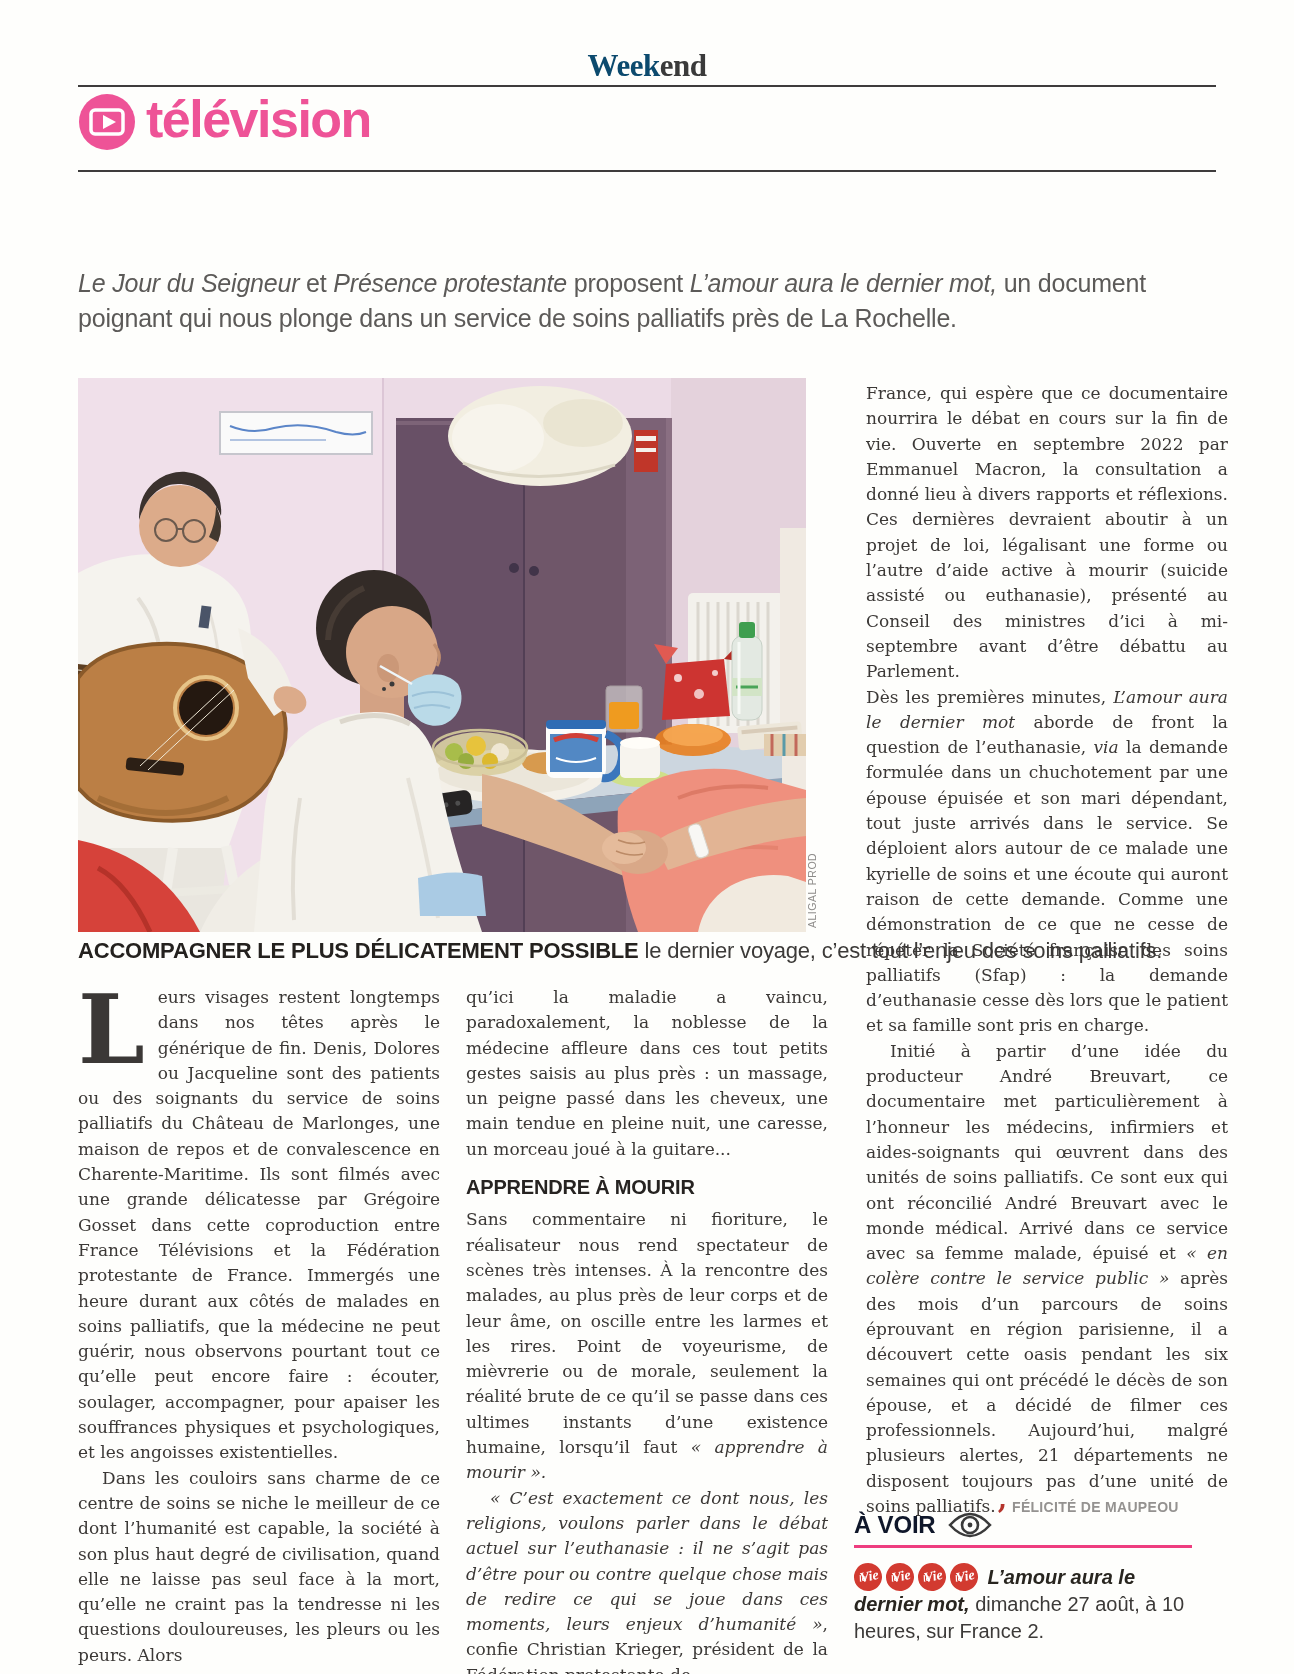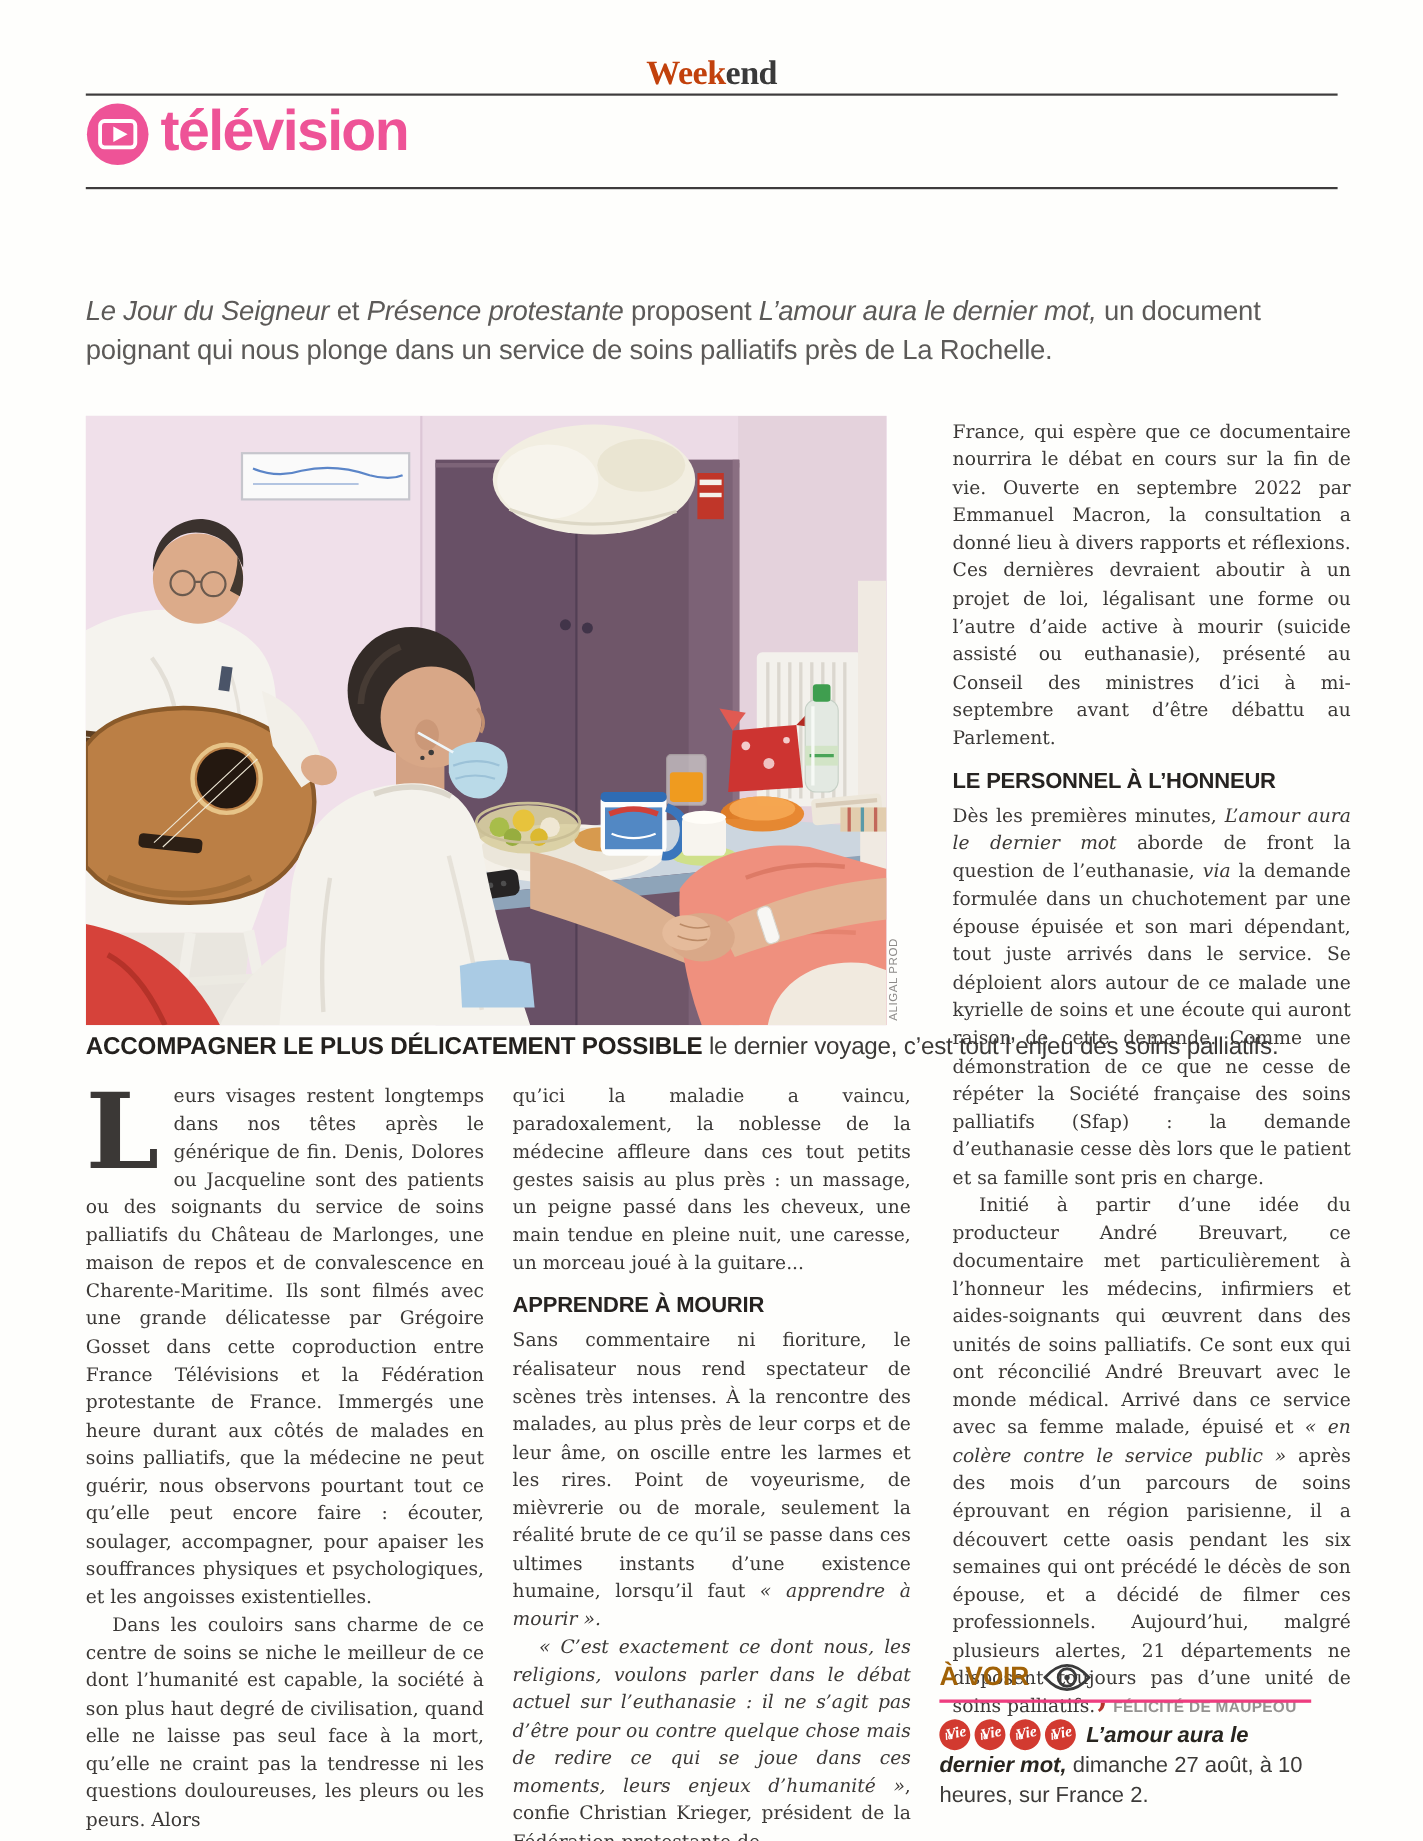--- a/index.html
+++ b/index.html
@@ -2,21 +2,21 @@
 <html lang="fr"><head>
 <meta charset="utf-8">
 <style>
   html,body{margin:0;padding:0;background:#ffffff;}
   #page{position:relative;width:1294px;height:1674px;background:#fefefc;overflow:hidden;
         font-family:"Liberation Sans",sans-serif;}
   .rule{position:absolute;left:78px;width:1138px;height:2px;background:#3e3c3c;}
   
   .masthead{position:absolute;left:0;top:48px;width:100%;text-align:center;
             font-family:"Liberation Serif",serif;font-weight:bold;font-size:31px;letter-spacing:-0.5px;}
-  .masthead .week{color:#c2410c;margin-top:23px;} .masthead .endp{color:#3a3a3a;}
+  .masthead .week{color:#0c4a6e;margin-top:23px;} .masthead .endp{color:#3a3a3a;}
   
   .section-logo{position:absolute;left:78px;top:92px;display:flex;align-items:center;gap:10px;}
   .section-logo .txt{font-family:"Liberation Sans",sans-serif;font-weight:bold;font-size:52px;
             color:#ee5397;letter-spacing:-1.5px;position:relative;top:-3px;}
   
   h1.headline{position:absolute;left:78px;top:183px;margin:0;width:1138px;
       font-family:"Liberation Serif",serif;font-style:italic;font-weight:bold;
       font-size:56px;letter-spacing:-1.5px;color:#3a3634;}
   .standfirst{position:absolute;left:78px;top:266px;width:1100px;margin:0;
       font-size:25px;line-height:35px;color:#5c5a58;letter-spacing:-0.2px;}
@@ -44,21 +44,21 @@
   .it{font-style:italic;}
   .dropcap{float:left;font-family:"DejaVu Serif",serif;font-weight:bold;font-size:95px;
       line-height:78px;color:#3b3836;margin:6px 13px 0 0;}
   .endmark{font-family:"DejaVu Serif",serif;font-weight:bold;color:#b5342c;font-size:27px;
       line-height:0;position:relative;top:-4px;margin:0 5px 0 2px;}
   .byline{font-family:Liberation Sans, sans-serif;font-weight:bold;font-size:14px;
       color:#949290;letter-spacing:0.3px;white-space:nowrap;}
   
   .avoir{position:absolute;left:854px;top:1510px;width:362px;}
   .avoir-head{display:flex;align-items:center;gap:12px;}
-  .avoir-label{font-weight:bold;font-size:24px;color:#a16207;letter-spacing:-0.2px;}
+  .avoir-label{font-weight:bold;font-size:24px;color:#0f172a;letter-spacing:-0.2px;}
   .avoir-rule{margin-top:5px;width:338px;height:3px;background:#ee3d7f;}
   .program{margin-top:15px;font-size:20px;line-height:27px;color:#3c3a38;width:340px;}
   .program .title{font-weight:bold;font-style:italic;color:#28251f;}
   .lavie{display:inline-block;width:28px;height:28px;border-radius:50%;background:#d23a30;
       position:relative;margin-right:4px;vertical-align:-7px;transform:rotate(-12deg);}
   .lavie .la{position:absolute;top:1px;left:5px;font-family:"Liberation Serif",serif;
       font-style:italic;font-weight:bold;font-size:9px;color:#fff;}
   .lavie .vie{position:absolute;bottom:1px;left:6px;font-family:"Liberation Serif",serif;
       font-style:italic;font-weight:bold;font-size:14px;color:#fff;}
 </style>
@@ -278,21 +278,20 @@
 
   <div class="body-col col2">
     <p><span>qu’ici la maladie a vaincu, paradoxalement, la noblesse de la médecine affleure dans ces tout petits gestes saisis au plus près : un massage, un peigne passé dans les cheveux, une main tendue en pleine nuit, une caresse, un morceau joué à la guitare...</span></p>
     <p class="subhead">APPRENDRE À MOURIR</p>
     <p><span>Sans commentaire ni fioriture, le réalisateur nous rend spectateur de scènes très intenses. À la rencontre des malades, au plus près de leur corps et de leur âme, on oscille entre les larmes et les rires. Point de voyeurisme, de mièvrerie ou de morale, seulement la réalité brute de ce qu’il se passe dans ces ultimes instants d’une existence humaine, lorsqu’il faut </span><span class="it">« apprendre à mourir ».</span></p>
     <p class="ind"><span class="it">« C’est exactement ce dont nous, les religions, voulons parler dans le débat actuel sur l’euthanasie : il ne s’agit pas d’être pour ou contre quelque chose mais de redire ce qui se joue dans ces moments, leurs enjeux d’humanité »</span><span>, confie Christian Krieger, président de la Fédération protestante de</span></p>
   </div>
 
   <div class="body-col col3">
     <p><span>France, qui espère que ce documentaire nourrira le débat en cours sur la fin de vie. Ouverte en septembre 2022 par Emmanuel Macron, la consultation a donné lieu à divers rapports et réflexions. Ces dernières devraient aboutir à un projet de loi, légalisant une forme ou l’autre d’aide active à mourir (suicide assisté ou euthanasie), présenté au Conseil des ministres d’ici à mi-septembre avant d’être débattu au Parlement.</span></p>
-    <p class="subhead">LE PERSONNEL À L’HONNEUR</p>
     <p><span>Dès les premières minutes, </span><span class="it">L’amour aura le dernier mot</span><span> aborde de front la question de l’euthanasie, </span><span class="it">via</span><span> la demande formulée dans un chuchotement par une épouse épuisée et son mari dépendant, tout juste arrivés dans le service. Se déploient alors autour de ce malade une kyrielle de soins et une écoute qui auront raison de cette demande. Comme une démonstration de ce que ne cesse de répéter la Société française des soins palliatifs (Sfap) : la demande d’euthanasie cesse dès lors que le patient et sa famille sont pris en charge.</span></p>
     <p class="ind"><span>Initié à partir d’une idée du producteur André Breuvart, ce documentaire met particulièrement à l’honneur les médecins, infirmiers et aides-soignants qui œuvrent dans des unités de soins palliatifs. Ce sont eux qui ont réconcilié André Breuvart avec le monde médical. Arrivé dans ce service avec sa femme malade, épuisé et </span><span class="it">« en colère contre le service public »</span><span> après des mois d’un parcours de soins éprouvant en région parisienne, il a découvert cette oasis pendant les six semaines qui ont précédé le décès de son épouse, et a décidé de filmer ces professionnels. Aujourd’hui, malgré plusieurs alertes, 21 départements ne disposent toujours pas d’une unité de soins palliatifs.</span><span class="endmark">,</span><span class="byline">FÉLICITÉ DE MAUPEOU</span></p>
   </div>
 
   <div class="avoir">
     <div class="avoir-head">
       <span class="avoir-label">À VOIR</span>
       <svg width="46" height="30" viewBox="0 0 46 30">
         <path d="M3,15 Q23,-7 43,15 Q23,37 3,15 Z" fill="none" stroke="#3a3a3a" stroke-width="2.6"></path>
         <circle cx="23" cy="15" r="8" fill="none" stroke="#3a3a3a" stroke-width="2.6"></circle>

